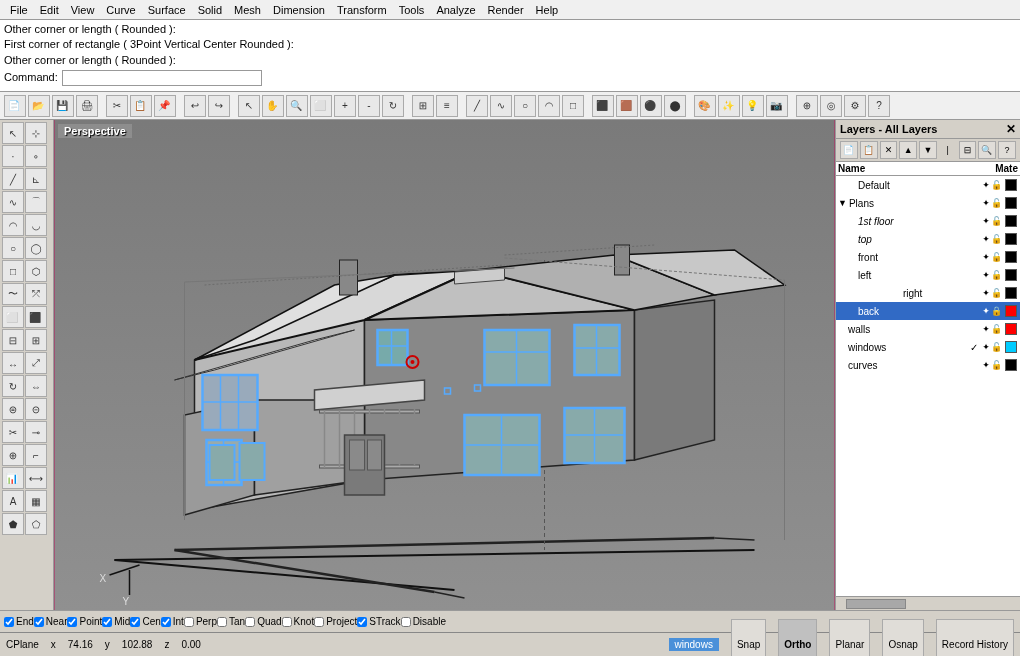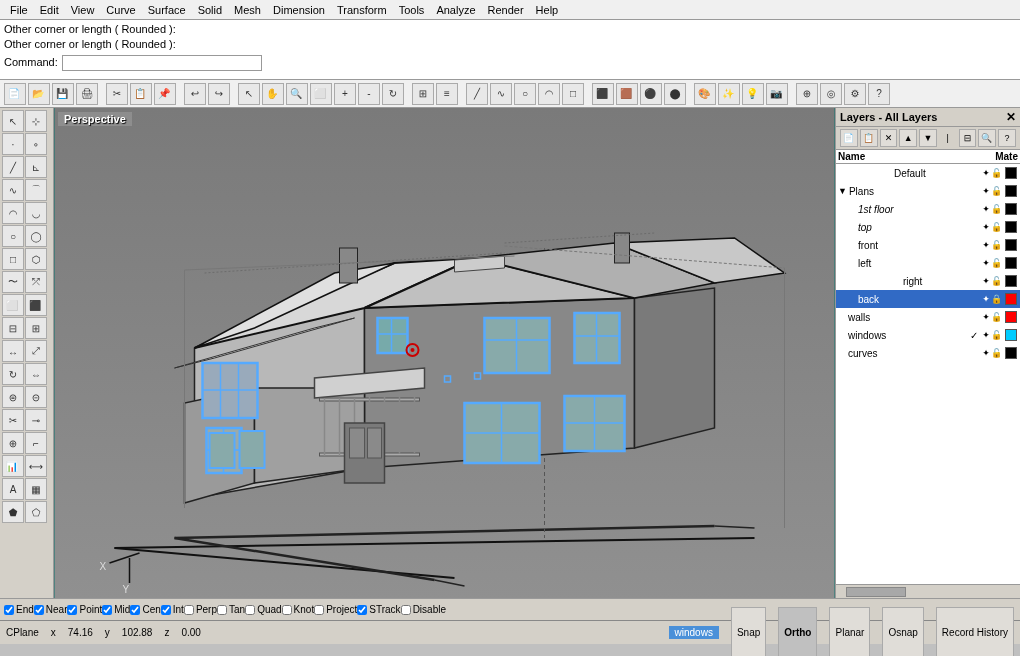--- a/index.html
+++ b/index.html
@@ -28,21 +28,21 @@
       cursor: pointer;
     }
 
     
     #command-area {
       background: #fff;
       border-bottom: 1px solid #999;
       padding: 2px 4px;
       font-size: 11px;
       line-height: 1.4;
-      height: 60px;
+      height: 72px;
       overflow: hidden;
     }
     #command-input-row {
       display: flex;
       align-items: center;
       margin-top: 2px;
     }
     #command-input-row label { margin-right: 4px; }
     #command-input {
       border: 1px solid #999;
@@ -111,21 +111,21 @@
     }
     .lt-row {
       display: flex;
       gap: 1px;
     }
 
     
     #viewport {
       flex: 1;
       position: relative;
-      background: #0f766e;
+      background: #be185d;
       overflow: hidden;
     }
     #viewport-label {
       position: absolute;
       top: 4px;
       left: 4px;
       background: rgba(255,255,255,0.15);
       padding: 1px 6px;
       font-size: 11px;
       font-weight: bold;
@@ -281,20 +281,21 @@
   <div class="menu-item">Dimension</div>
   <div class="menu-item">Transform</div>
   <div class="menu-item">Tools</div>
   <div class="menu-item">Analyze</div>
   <div class="menu-item">Render</div>
   <div class="menu-item">Help</div>
 </div>
 
 <div id="command-area">
   <div>Other corner or length ( Rounded ):</div>
+  <div>First corner of rectangle ( 3Point Vertical Center Rounded ):</div>
   <div>Other corner or length ( Rounded ):</div>
   <div id="command-input-row">
     <label>Command:</label>
     <input id="command-input" type="text" value="" style="">
   </div>
 </div>
 
 <div id="toolbar">
   <div class="tb-btn">📄</div>
   <div class="tb-btn">📂</div>
@@ -565,21 +566,21 @@
       <div class="ly-btn" style="cursor:default;background:transparent;border:none;">|</div>
       <div class="ly-btn">⊟</div>
       <div class="ly-btn">🔍</div>
       <div class="ly-btn">?</div>
     </div>
     <div id="layers-columns">
       <div class="col-name">Name</div>
       <div class="col-mate">Mate</div>
     </div>
     <div id="layers-list">
-        <div class="layer-row" style="padding-left: 12px; margin-left: 36px;">
+        <div class="layer-row" style="padding-left: 12px;">
           <span style="width:10px;display:inline-block;"></span>
           <span style="flex:1;overflow:hidden;white-space:nowrap;">Default</span>
           <span style="width:14px;text-align:center;font-size:10px;"></span>
           <span style="font-size:9px;margin:0 1px;">✦</span>
           <span style="font-size:9px;margin:0 1px;">🔓</span>
           <span style="display:inline-block;width:12px;height:12px;background:#000;border:1px solid #555;margin:0 1px;"></span>
         </div>
         <div class="layer-row" style="padding-left: 2px;">
           <span style="margin-right:2px;font-size:9px;">▼</span>
           <span style="flex:1;overflow:hidden;white-space:nowrap;">Plans</span>

